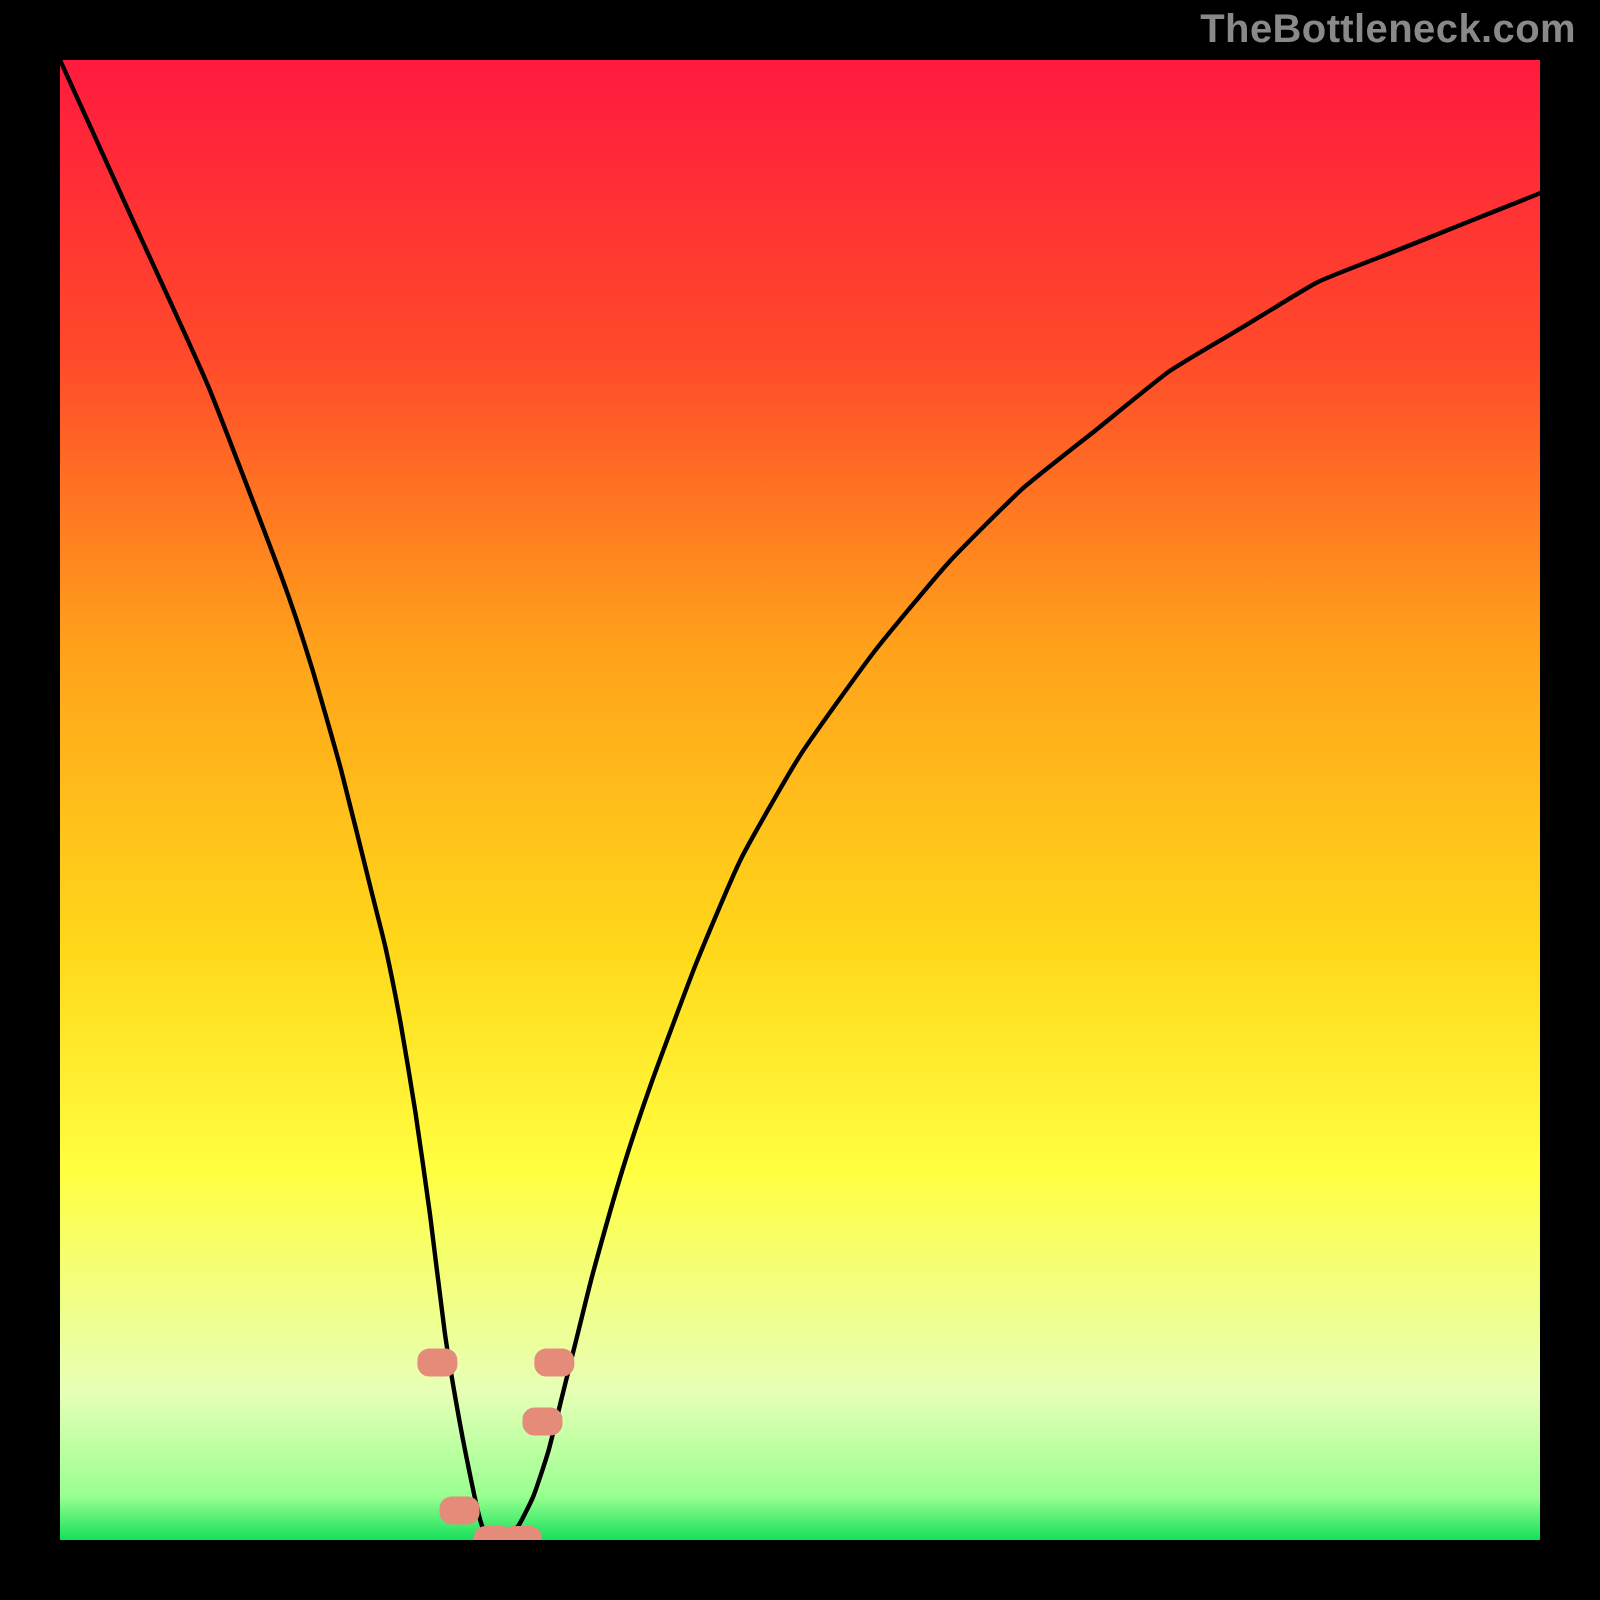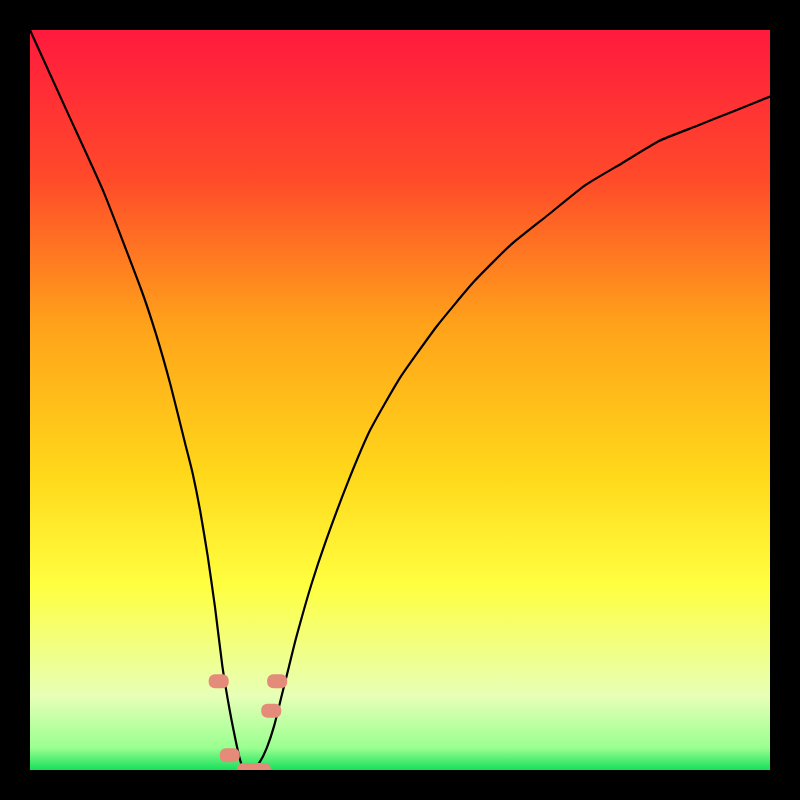--- a/index.html
+++ b/index.html
@@ -80,13 +80,14 @@
           <rect x="178.70" y="644.20" width="20" height="14" rx="6" ry="6" fill="#e58b7a"></rect>
           <rect x="189.80" y="718.20" width="20" height="14" rx="6" ry="6" fill="#e58b7a"></rect>
           <rect x="206.82" y="733.00" width="20" height="14" rx="6" ry="6" fill="#e58b7a"></rect>
           <rect x="220.88" y="733.00" width="20" height="14" rx="6" ry="6" fill="#e58b7a"></rect>
           <rect x="231.24" y="673.80" width="20" height="14" rx="6" ry="6" fill="#e58b7a"></rect>
           <rect x="237.16" y="644.20" width="20" height="14" rx="6" ry="6" fill="#e58b7a"></rect>
         </g>
     </svg>
   </div>
 
+  <div class="watermark">TheBottleneck.com</div>
 </div>
 
 </body></html>

